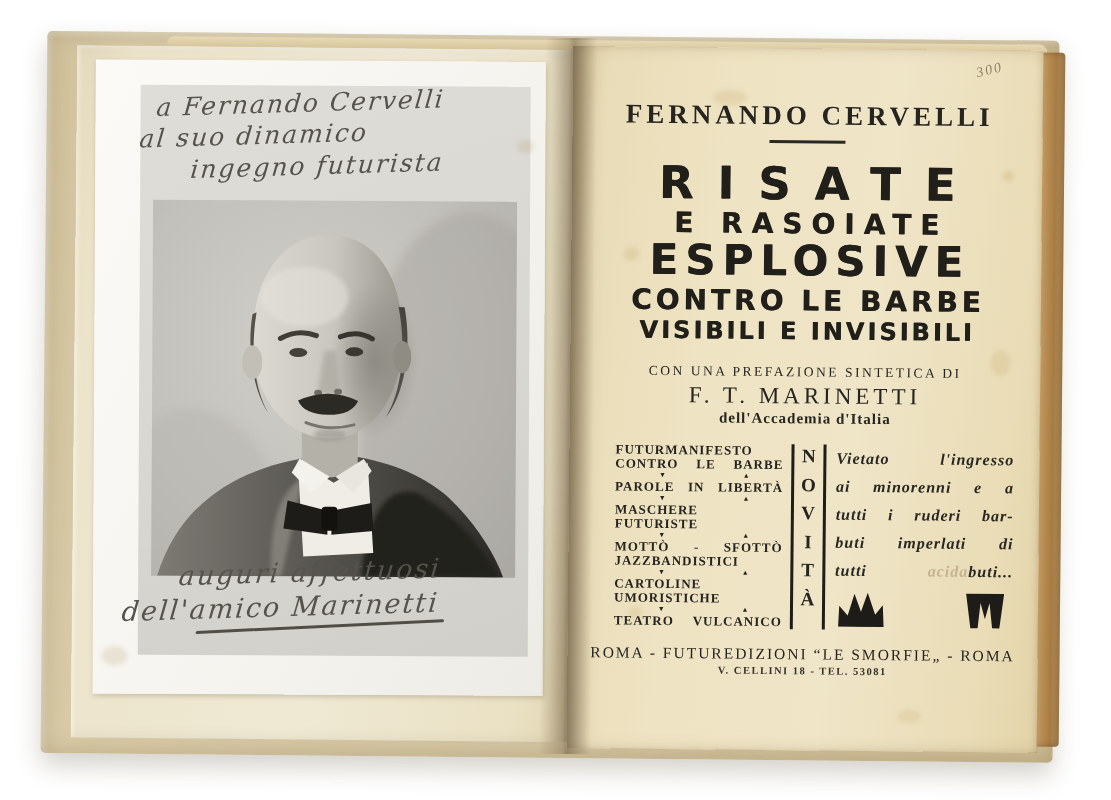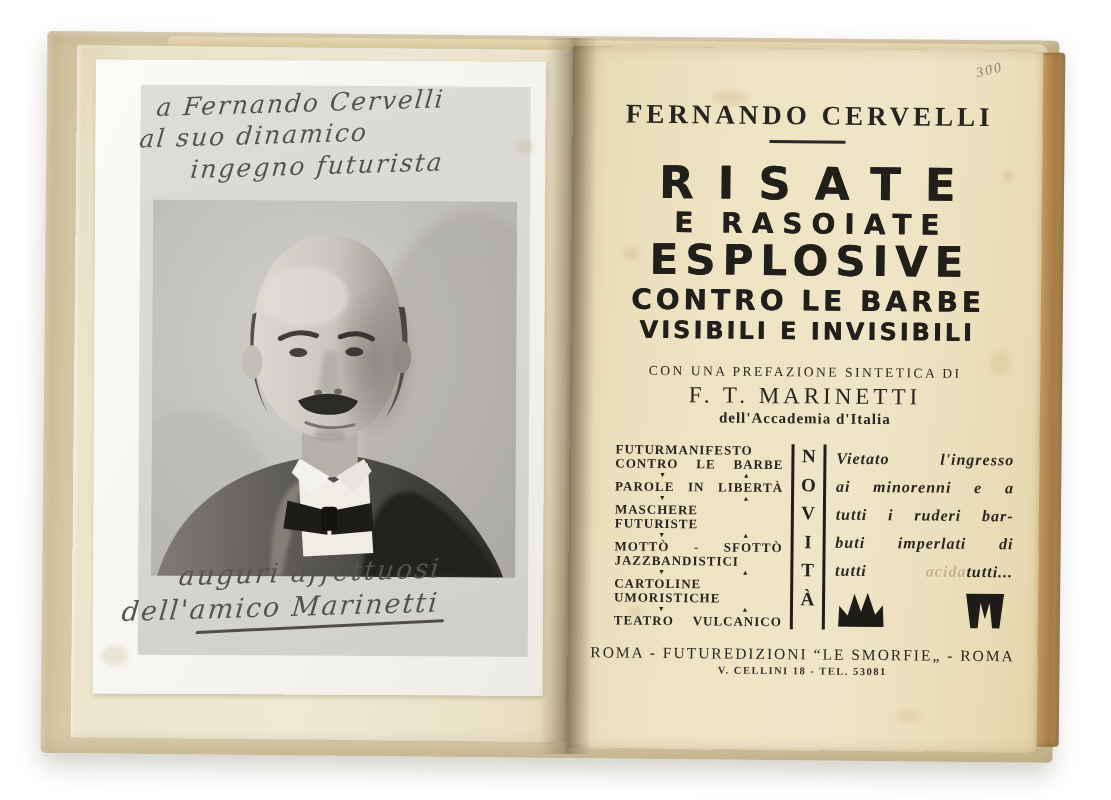--- a/index.html
+++ b/index.html
@@ -240,21 +240,21 @@
               <span>À</span>
             </div>
             <div class="nv-bar"></div>
           </div>
 
           <div class="warning">
             <div class="wl">Vietato l'ingresso</div>
             <div class="wl">ai minorenni e a</div>
             <div class="wl">tutti i ruderi bar-</div>
             <div class="wl">buti imperlati di</div>
-            <div class="wl"><span>tutti </span><span class="faded">acida</span><span>tutti...</span></div>
+            <div class="wl"><span>tutti </span><span class="faded">acida</span><span>buti...</span></div>
             <div class="crowns">
               <svg width="48" height="36" viewBox="0 0 50 38">
                 <polygon points="1,38 2,16 11,26 18,3 25,22 32,2 40,25 48,15 49,38" fill="#1e1c18"></polygon>
               </svg>
               <svg width="44" height="38" viewBox="0 0 46 42">
                 <polygon points="2,2 44,2 39,40 31,40 28,12 23,30 18,12 15,40 7,40" fill="#1e1c18"></polygon>
               </svg>
             </div>
           </div>
         </div>

